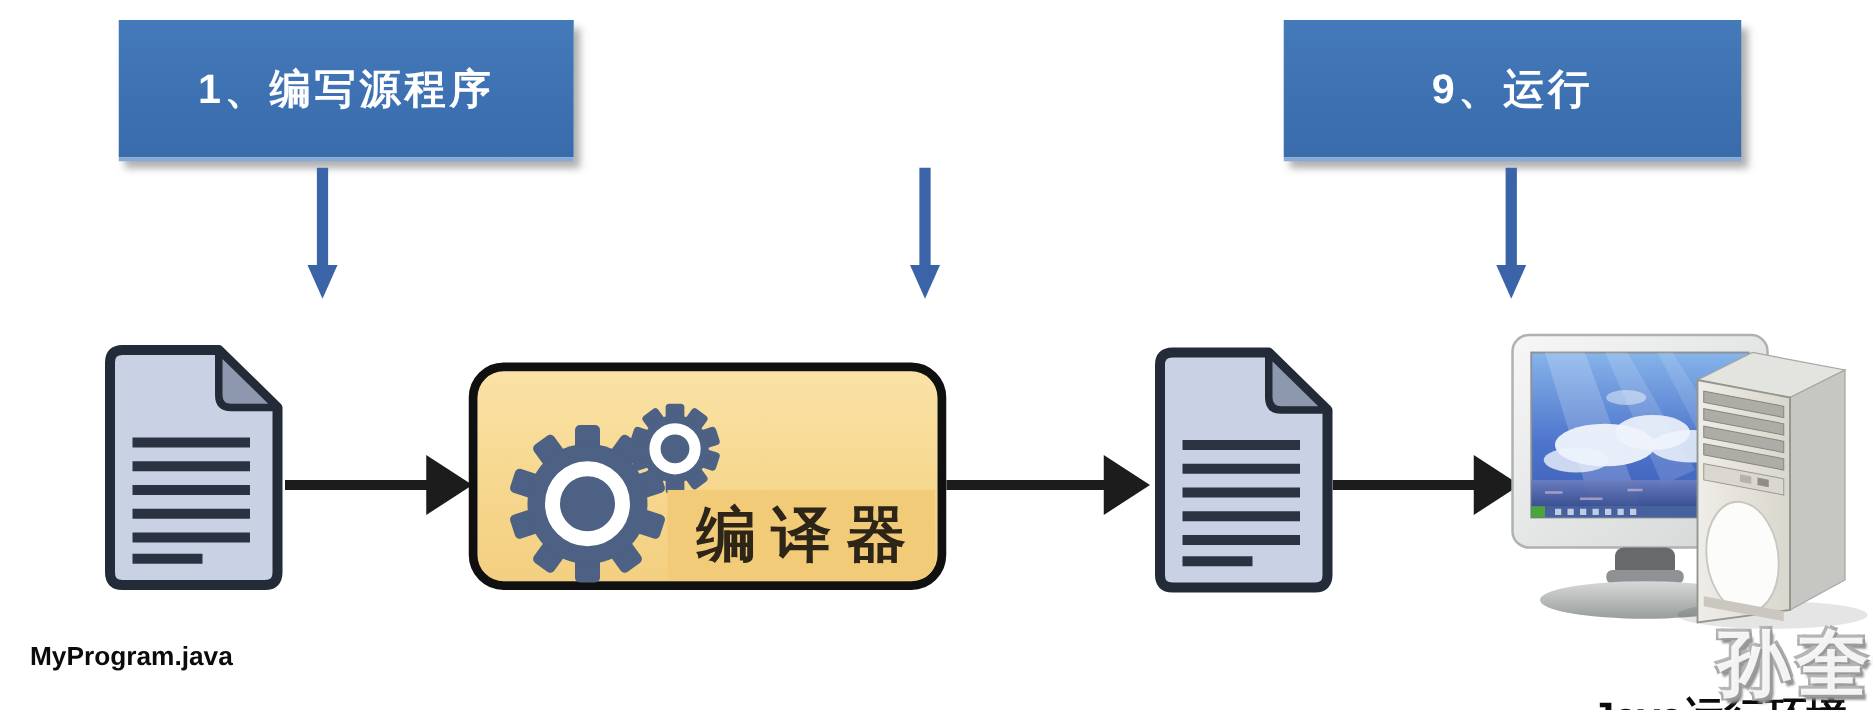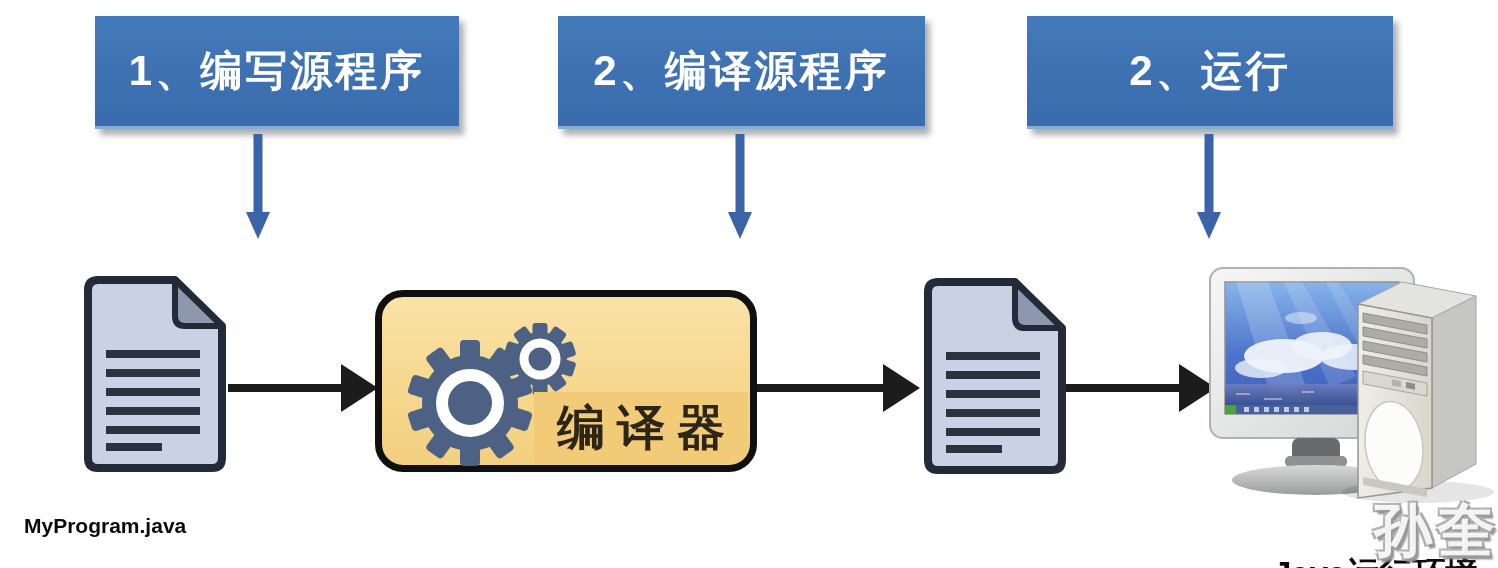--- a/index.html
+++ b/index.html
@@ -7,21 +7,21 @@
     position:relative;width:1498px;height:568px;background:#ffffff;overflow:hidden;
     font-family:"Liberation Sans","DejaVu Sans",sans-serif;
   }
   
   .step{
     position:absolute;height:110px;
     background:linear-gradient(180deg,#4479ba 0%,#3d71b2 55%,#3a6cac 100%);
     border-bottom:3px solid #86abd5;
     box-shadow:5px 6px 6px rgba(110,110,110,0.55);
     display:flex;align-items:center;justify-content:center;
-    color:#ffffff;font-size:42px;font-weight:bold;letter-spacing:3px;
+    color:#ffffff;font-size:33px;font-weight:bold;letter-spacing:3px;
   }
   #step1{left:95px;top:16px;width:364px;}
   #step2{left:558px;top:16px;width:367px;}
   #step3{left:1027px;top:16px;width:366px;}
   .down-arrow{position:absolute;top:134px;}
   
   .doc{position:absolute;}
   
   .compiler{
     position:absolute;left:375px;top:290px;width:382px;height:182px;
@@ -59,25 +59,22 @@
   }
 </style>
 </head>
 <body>
 
 <div class="canvas">
 
   <div class="step" id="step1">
     <span>1、编写源程序</span>
   </div>
-  <div class="step" id="step2">
-    <span>2、编译源程序</span>
-  </div>
   <div class="step" id="step3">
-    <span>2、运行</span>
+    <span>9、运行</span>
   </div>
 
   <svg class="down-arrow" style="left:245px;" width="26" height="106">
     <rect x="8.5" y="0" width="9" height="80" fill="#3a63a8"></rect>
     <polygon points="1,78 25,78 13,105" fill="#3a63a8"></polygon>
   </svg>
   <svg class="down-arrow" style="left:727px;" width="26" height="106">
     <rect x="8.5" y="0" width="9" height="80" fill="#3a63a8"></rect>
     <polygon points="1,78 25,78 13,105" fill="#3a63a8"></polygon>
   </svg>

